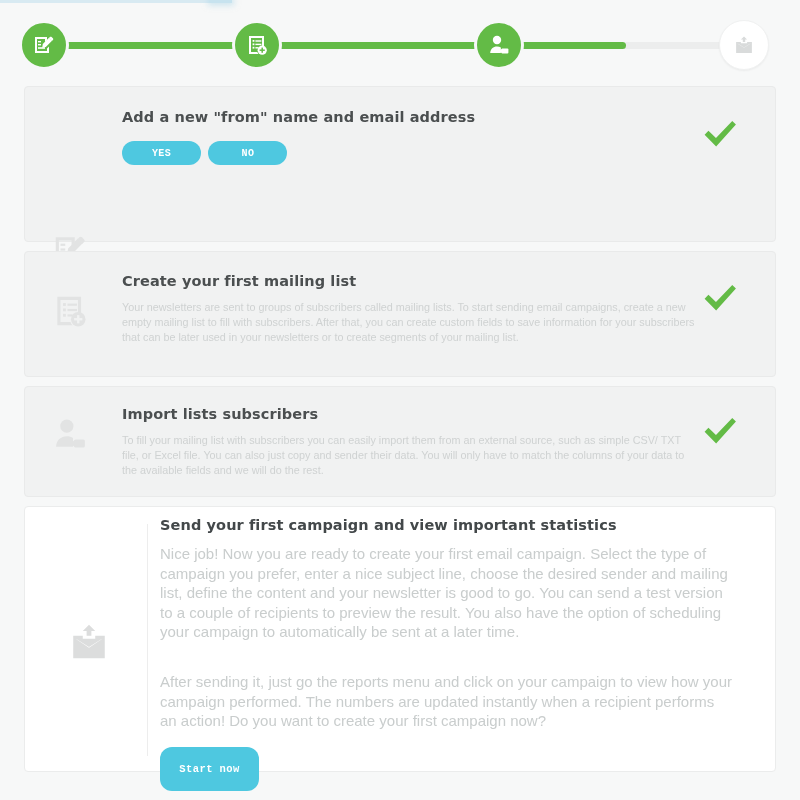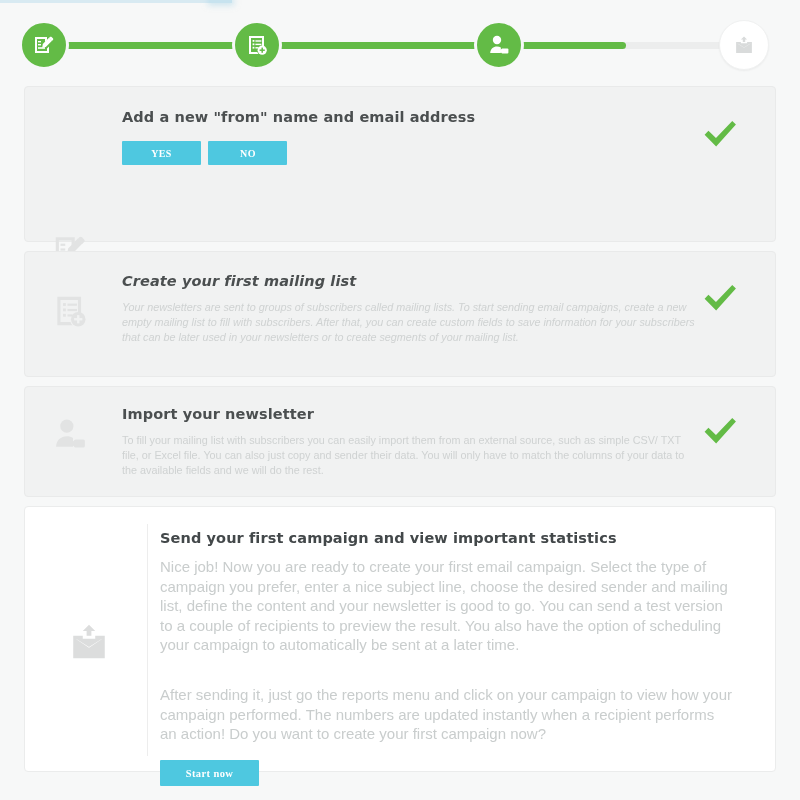--- a/index.html
+++ b/index.html
@@ -161,63 +161,63 @@
     position: absolute;
     right: 34px;
   }
   .check svg { display: block; }
 
   
   .btn-row { margin-top: 16px; }
   .btn {
     display: inline-block;
     border: none;
-    border-radius: 1px;
+    border-radius: 12px;
     background: #4ec8e0;
     color: #ffffff;
-    font-family: Liberation Serif, serif;
+    font-family: Liberation Mono, monospace;
     cursor: pointer;
     text-align: center;
     letter-spacing: .4px;
   }
   .btn-yesno {
     width: 79px;
     height: 24px;
     line-height: 24px;
     font-size: 10px;
     font-weight: bold;
     margin-right: 3px;
   }
   .btn-start {
     width: 99px;
-    height: 26px;
+    height: 44px;
     line-height: 26px;
     font-size: 10.5px;
     font-weight: bold;
   }
 
   
   #card-1 { top: 86px; height: 156px; }
   #card-1 .card-icon { top: 144px; }
   #card-1 .card-body { top: 22px; }
   #card-1 .check    { top: 26px; }
 
   #card-2 { top: 251px; height: 126px; }
   #card-2 .card-icon { top: 40px; }
-  #card-2 .card-body { top: 21px; font-style: italic; }
+  #card-2 .card-body { top: 21px; }
   #card-2 .check    { top: 25px; }
 
   #card-3 { top: 386px; height: 111px; }
   #card-3 .card-icon { top: 28px; }
   #card-3 .card-body { top: 19px; }
   #card-3 .check    { top: 23px; }
 
   #card-4 { top: 506px; height: 266px; }
   #card-4 .card-icon { left: 42px; top: 113px; }
-  #card-4 .card-body { top: 23px; }
+  #card-4 .card-body { top: 10px; }
   #card-4 .divider  { top: 17px; height: 232px; }
 </style>
 </head>
 <body>
 
 <div id="load-progress">
   <div class="glow"></div>
 </div>
 
 <div id="stepper">
@@ -334,21 +334,21 @@
   <div class="card-icon">
     <svg width="38" height="38" viewBox="0 0 24 24" aria-hidden="true">
       <circle cx="10" cy="7" r="4.2"></circle>
       <path d="M3.2 20c0-4 3.1-6.6 6.8-6.6 1.5 0 2.8.4 3.9 1.1V20H3.2z"></path>
       <rect x="14.6" y="15.4" width="6.8" height="5.2" rx="1"></rect>
       <path d="M12.2 18l3 2.4v-4.8l-3 2.4z"></path>
     </svg>
   </div>
 
   <div class="card-body">
-    <h2 class="card-title">Import your newsletter</h2>
+    <h2 class="card-title">Import lists subscribers</h2>
     <p class="card-text">To fill your mailing list with subscribers you can easily import them from an external source, such as simple CSV/ TXT file, or Excel file. You can also just copy and sender their data. You will only have to match the columns of your data to the available fields and we will do the rest.</p>
   </div>
 
   <div class="check">
     <svg width="42" height="42" viewBox="0 0 24 24" aria-hidden="true">
       <path d="M3.2 12.4l2.2-2.3 4.3 4.2L19 4.6l2.1 2-11.3 12.6-6.6-6.8z" fill="#63bb46"></path>
     </svg>
   </div>
 </div>
 

